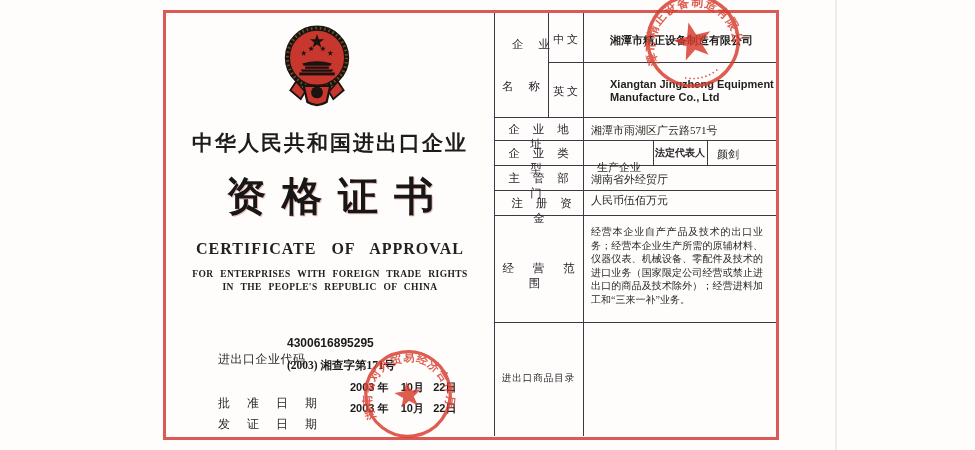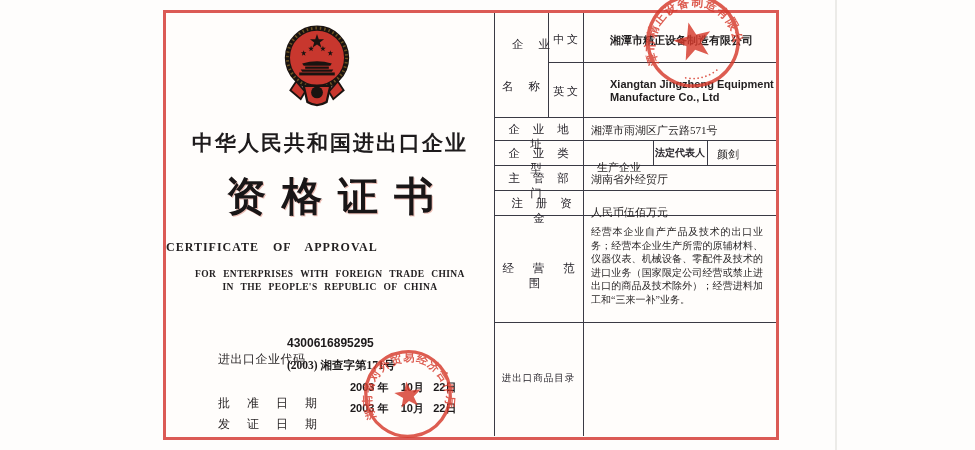--- a/index.html
+++ b/index.html
@@ -20,22 +20,22 @@
   .vline { width:1px; }
   .hline { height:1px; }
 
   
   .lp { position:absolute; left:0; top:0; width:328px; height:423px; }
   .title-cn { position:absolute; top:116px; left:0; width:328px; text-align:center;
     font-size:21px; font-weight:600; letter-spacing:2px; color:#1e1b1c; }
   .title-main { position:absolute; top:156px; left:0; width:328px; text-align:center;
     font-size:40px; font-weight:700; letter-spacing:16px; text-indent:16px; color:#191617;
     text-shadow:1px 1px 0 rgba(195,70,50,0.35); }
-  .title-en { position:absolute; top:227px; left:0; width:328px; text-align:left;
-    font-family:"Liberation Serif",serif; font-size:12px; font-weight:700; letter-spacing:1px; word-spacing:10px; }
+  .title-en { position:absolute; top:227px; left:0; width:328px; text-align:center;
+    font-family:"Liberation Serif",serif; font-size:16px; font-weight:700; letter-spacing:1px; word-spacing:10px; }
   .sub-en1 { position:absolute; top:256px; left:0; width:328px; text-align:center;
     font-size:9.5px; font-weight:700; letter-spacing:0.4px; word-spacing:4px; }
   .sub-en2 { position:absolute; top:269px; left:0; width:328px; text-align:center;
     font-size:9.5px; font-weight:700; letter-spacing:0.4px; word-spacing:4px; }
 
   .fld { position:absolute; left:28px; height:14px; font-size:12px; white-space:pre; }
   .fld .lab { display:inline-block; color:#2a2627; }
   .lab-sp { letter-spacing:7px; }
   .fld-val { position:absolute; font-size:11.5px; white-space:pre; color:#1d1a1b; }
   .bold-sans { font-family:"Liberation Sans","DejaVu Sans",sans-serif; font-weight:700; }
@@ -93,21 +93,21 @@
           <path d="M22 80 L34 94 L28 104 L14 92 Z" fill="#c8372e" stroke="#1a1310" stroke-width="2.5"></path>
           <path d="M78 80 L66 94 L72 104 L86 92 Z" fill="#c8372e" stroke="#1a1310" stroke-width="2.5"></path>
           <path d="M32 86 L68 86 L63 108 Q50 116 37 108 Z" fill="#c8372e" stroke="#1a1310" stroke-width="3"></path>
           <circle cx="50" cy="95" r="8" fill="#1a1310"></circle>
         </g>
       </svg>
 
       <div class="title-cn">中华人民共和国进出口企业</div>
       <div class="title-main">资格证书</div>
       <div class="title-en">CERTIFICATE OF APPROVAL</div>
-      <div class="sub-en1">FOR ENTERPRISES WITH FOREIGN TRADE CHINA</div>
+      <div class="sub-en1">FOR ENTERPRISES WITH FOREIGN TRADE RIGHTS</div>
       <div class="sub-en2">IN THE PEOPLE'S REPUBLIC OF CHINA</div>
 
       <div class="fld" style="top:323px;">
         <span class="lab" style="letter-spacing:0.5px;">进出口企业代码</span>
       </div>
       <div class="fld-val bold-sans" style="left:121px; top:323px; font-size:12px;">4300616895295</div>
 
       <div class="fld-val" style="left:121px; top:345px; font-weight:600;">(2003) 湘查字第171号</div>
 
       <div class="fld" style="top:367px;">
@@ -148,21 +148,21 @@
 
     <div class="cell-lab ls5" style="left:328px; top:133px; width:89px;">企 业 类 型</div>
     <div class="val" style="left:425px; top:147px;margin-left:6px;">生产企业</div>
     <div class="cell-lab" style="left:487px; top:133px; width:54px; font-size:10px; font-weight:600;">法定代表人</div>
     <div class="val" style="left:551px; top:134px;">颜剑</div>
 
     <div class="cell-lab ls5" style="left:328px; top:158px; width:89px;">主 管 部 门</div>
     <div class="val" style="left:425px; top:159px;">湖南省外经贸厅</div>
 
     <div class="cell-lab ls5" style="left:328px; top:183px; width:89px;padding-left:6px;">注 册 资 金</div>
-    <div class="val" style="left:425px; top:192px;">人民币伍佰万元</div>
+    <div class="val" style="left:425px; top:180px;">人民币伍佰万元</div>
 
     <div class="cell-lab" style="left:328px; top:248px; width:89px; letter-spacing:8px; text-indent:8px;">经 营 范 围</div>
     <div class="scope-text">经营本企业自产产品及技术的出口业务；经营本企业生产所需的原辅材料、仪器仪表、机械设备、零配件及技术的进口业务（国家限定公司经营或禁止进出口的商品及技术除外）；经营进料加工和“三来一补”业务。</div>
 
     <div class="cell-lab" style="left:328px; top:359px; width:89px; font-size:9.5px; letter-spacing:1px;">进出口商品目录</div>
   </div>
 
   <div class="seal" style="left:643px; top:-9px; width:100px; height:100px; transform:rotate(-14deg);">
     <svg width="100" height="100" viewBox="0 0 100 100">
       <circle cx="50" cy="50" r="45" fill="none" stroke="#d63a2c" stroke-width="3.5"></circle>

